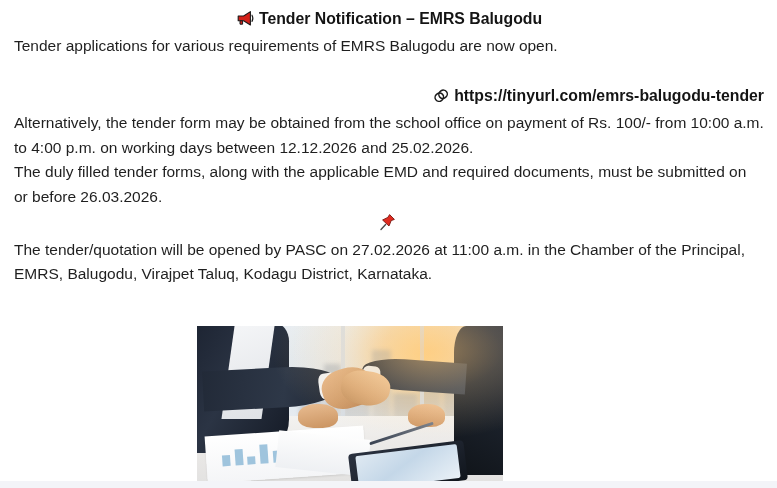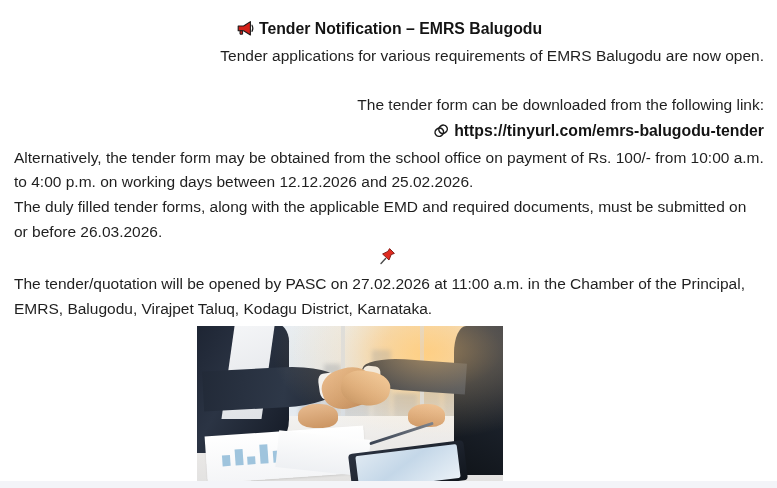--- a/index.html
+++ b/index.html
@@ -17,32 +17,32 @@
 
   .page {
     position: relative;
     width: 777px;
     height: 488px;
     background: #ffffff;
     box-sizing: border-box;
   }
 
   .content {
-    padding: 16px 13px 0 14px;
+    padding: 6px 13px 0 14px;
     box-sizing: border-box;
   }
 
   .line {
     font-size: 15.5px;
     line-height: 24.6px;
     color: #1f1f1f;
     white-space: normal;
   }
 
-  .center { text-align: right; }
+  .center { text-align: left; }
 
   .heading {
     font-size: 15.8px;
     font-weight: bold;
     line-height: 25px;
     text-align: center;
     color: #141414;
   }
 
   .link-line {
@@ -243,21 +243,20 @@
           <path d="M4.0 10.8 L4.0 14.2 L6.6 14.2 L6.6 10.8 Z" fill="#d32018" stroke="#1a1a1a" stroke-width="1"></path>
           <path d="M16.0 5.2 Q17.8 8.3 16.0 11.4" fill="none" stroke="#1a1a1a" stroke-width="1.1" stroke-linecap="round"></path>
         </svg>
       </span><span>Tender Notification – EMRS Balugodu</span>
     </div>
 
     <div class="line center">Tender applications for various requirements of EMRS Balugodu are now open.</div>
 
     <div class="spacer-line">&nbsp;</div>
 
-    <div class="line center">The tender form can be downloaded from the following link:</div>
 
     <div class="link-line">
       <span class="emoji">
         <svg class="ico-link" viewBox="0 0 17 17" xmlns="http://www.w3.org/2000/svg">
           <g transform="rotate(-38 8.5 8.5)">
             <rect x="1.4" y="4.6" width="8.6" height="7.8" rx="3.9" fill="none" stroke="#1a1a1a" stroke-width="1.5"></rect>
             <rect x="6.2" y="4.6" width="8.6" height="7.8" rx="3.9" fill="none" stroke="#1a1a1a" stroke-width="1.5"></rect>
           </g>
         </svg>
       </span><span>https://tinyurl.com/emrs-balugodu-tender</span>

